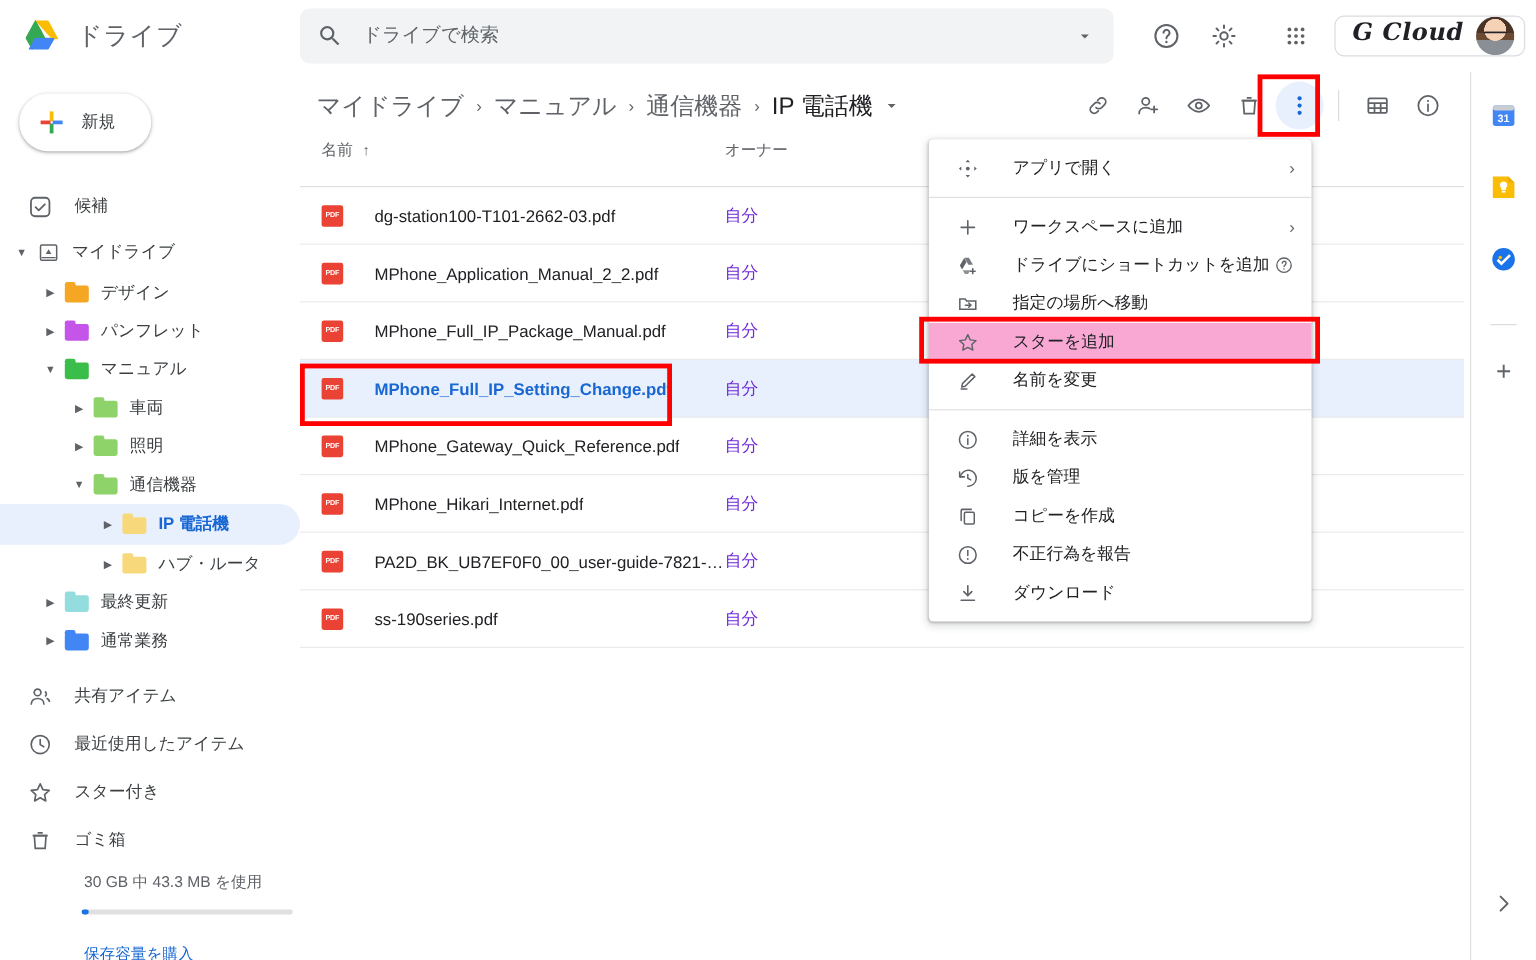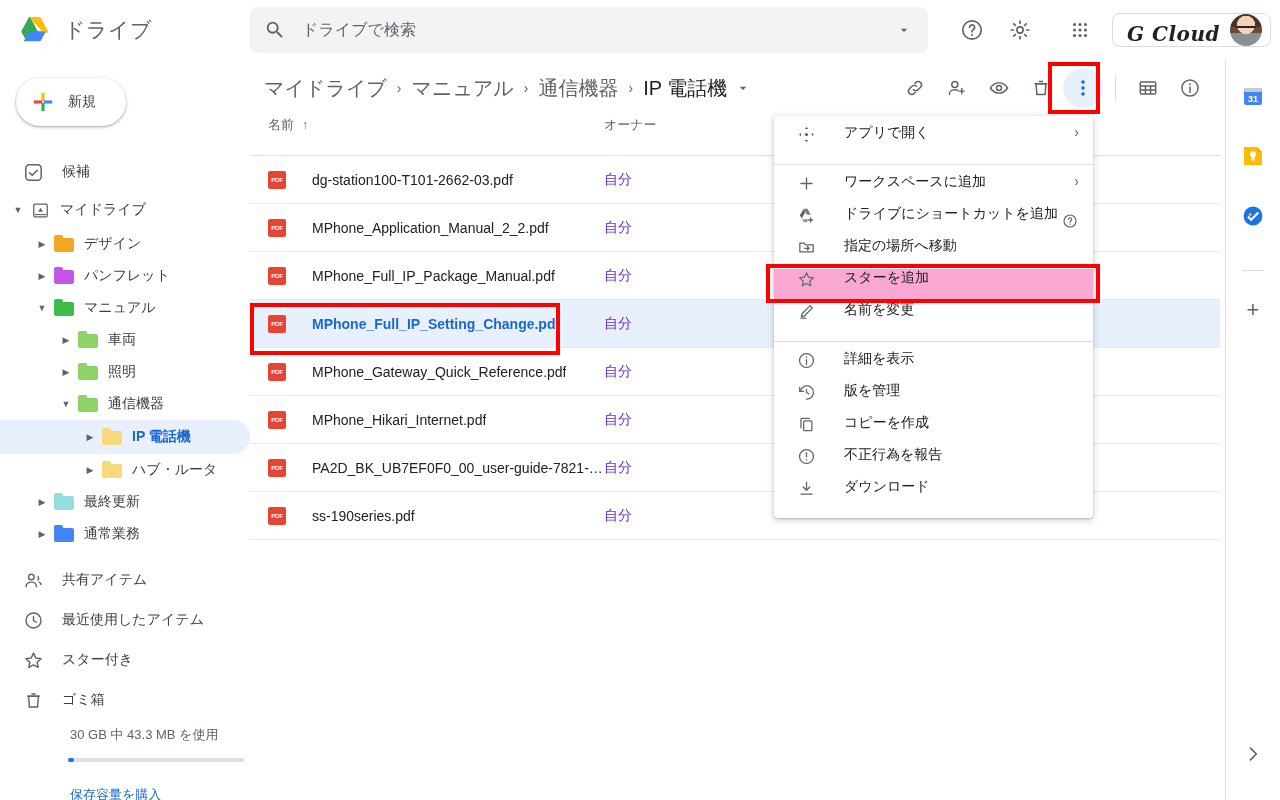--- a/index.html
+++ b/index.html
@@ -33,21 +33,21 @@
   .search-input::placeholder { color: #5f6368; }
   .filter-caret { width: 20px; height: 20px; color: #5f6368; display:flex; align-items:center; justify-content:center;}
 
   .topright { display: flex; align-items: center; gap: 4px; margin-left: 22px; }
   .iconbtn {
     width: 44px; height: 44px; border-radius: 50%; display: flex;
     align-items: center; justify-content: center; color: #5f6368; border:0; background:transparent;
   }
   .iconbtn svg { display:block; }
   .account-chip {
-    display: flex; align-items: flex-end; gap: 10px; height: 34px;
+    display: flex; align-items: flex-start; gap: 10px; height: 34px;
     border: 1px solid #dadce0; border-radius: 8px; padding: 0 8px 0 14px; margin-left: 6px;
   }
   .account-name {
     font-family: "DejaVu Serif", serif; font-style: italic; font-weight: bold;
     font-size: 20px; color: #202124; letter-spacing: .5px;
   }
   .avatar {
     width: 32px; height: 32px; border-radius: 50%; overflow: hidden;
     background: radial-gradient(circle at 50% 34%, #f5d2b6 0 34%, rgba(0,0,0,0) 35%),
                 linear-gradient(180deg,#4a3326 0 42%, #6b4a34 42% 60%, #8a8e95 60%);
@@ -147,21 +147,21 @@
   .cell-size { width: 120px; color: #5f6368; }
 
   
   .ctxmenu {
     position: absolute; left: 774px; top: 116px; width: 319px;
     background: #fff; border-radius: 4px; padding: 8px 0;
     box-shadow: 0 2px 6px 2px rgba(60,64,67,.15), 0 1px 2px 0 rgba(60,64,67,.3);
     z-index: 40;
   }
   .mi {
-    height: 32px; display: flex; padding: 0 14px 0 22px;
+    height: 32px; display: flex; align-items: center; padding: 0 14px 0 22px;
     font-size: 14px; color: #202124; white-space: nowrap;
   }
   .mi.hovered { background: #f9a8d4; }
   .mi .mic { width: 20px; height: 20px; flex: 0 0 20px; display: flex; align-items: center; justify-content: center; color: #5f6368; }
   .mi .mlbl { margin-left: 28px; }
   .mi .chev { margin-left: auto; color: #5f6368; font-size: 14px; }
   .mi .qmark { margin-left: 4px; color: #5f6368; display:flex; align-items:center; }
   .msep { height: 1px; background: #e0e0e0; margin: 8px 0; }
 
   

